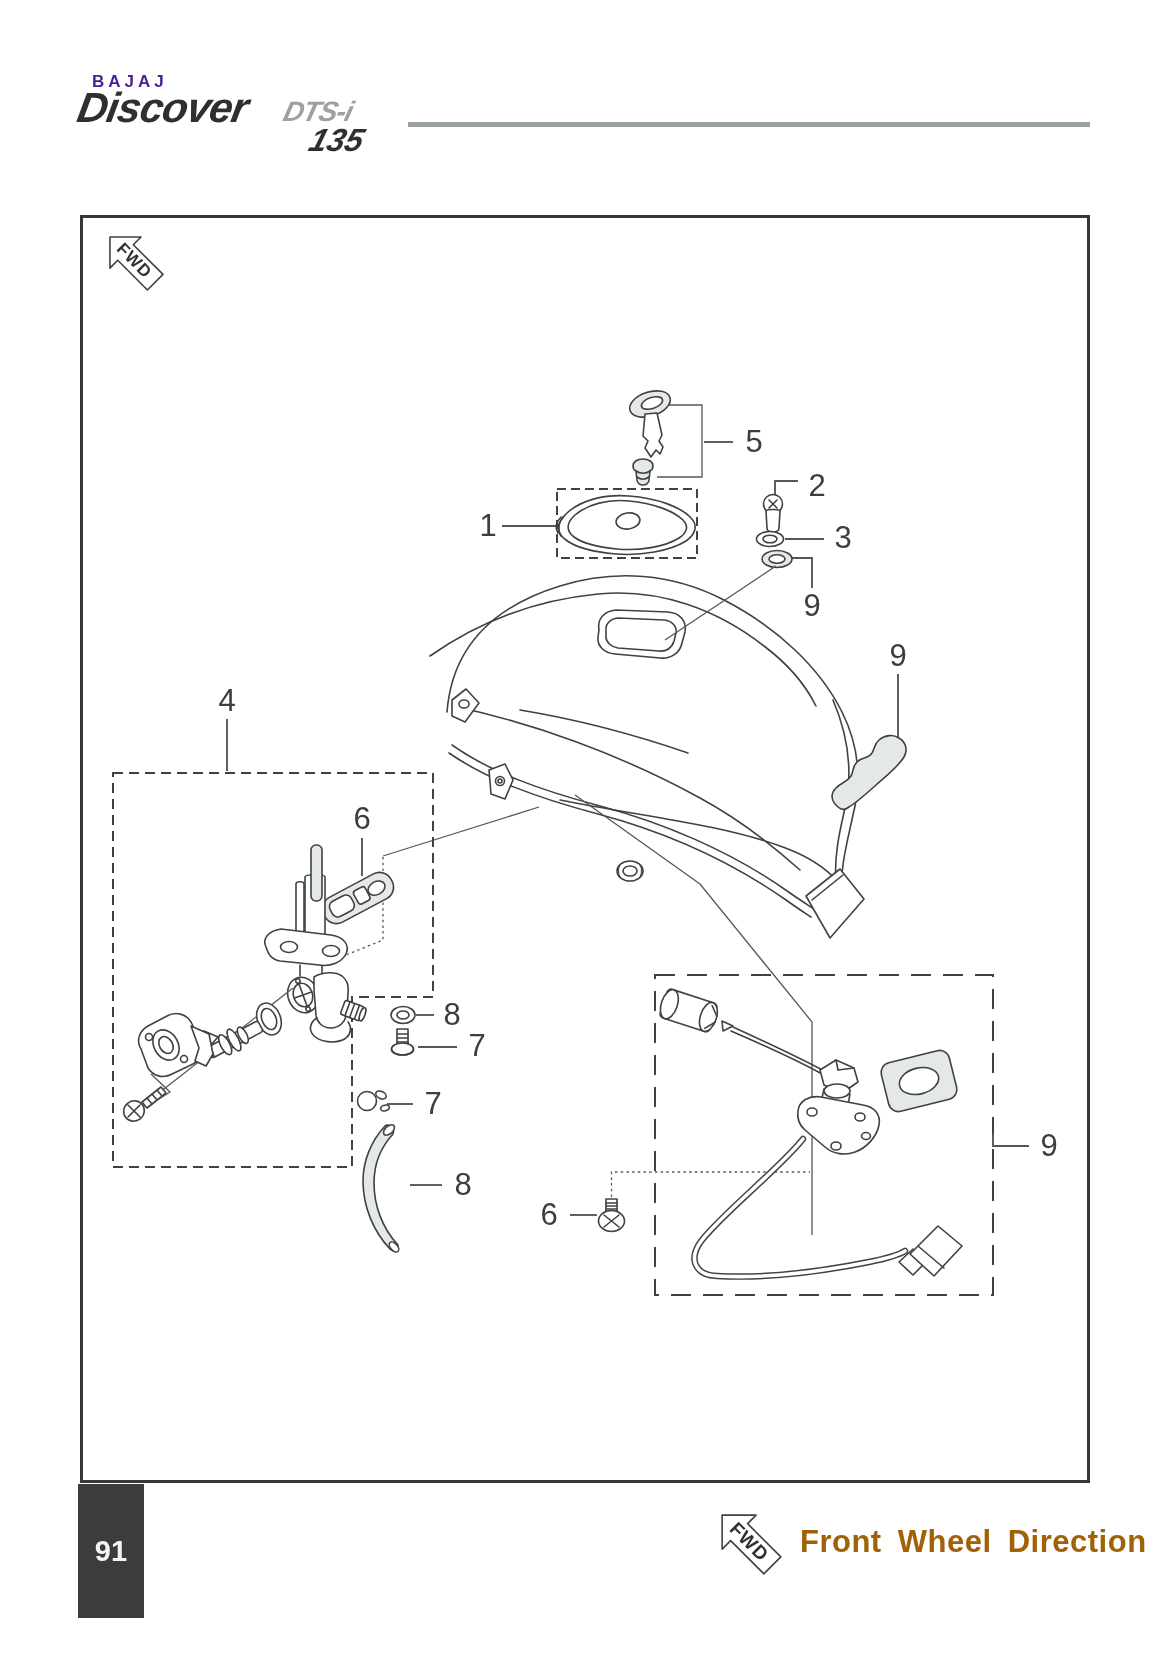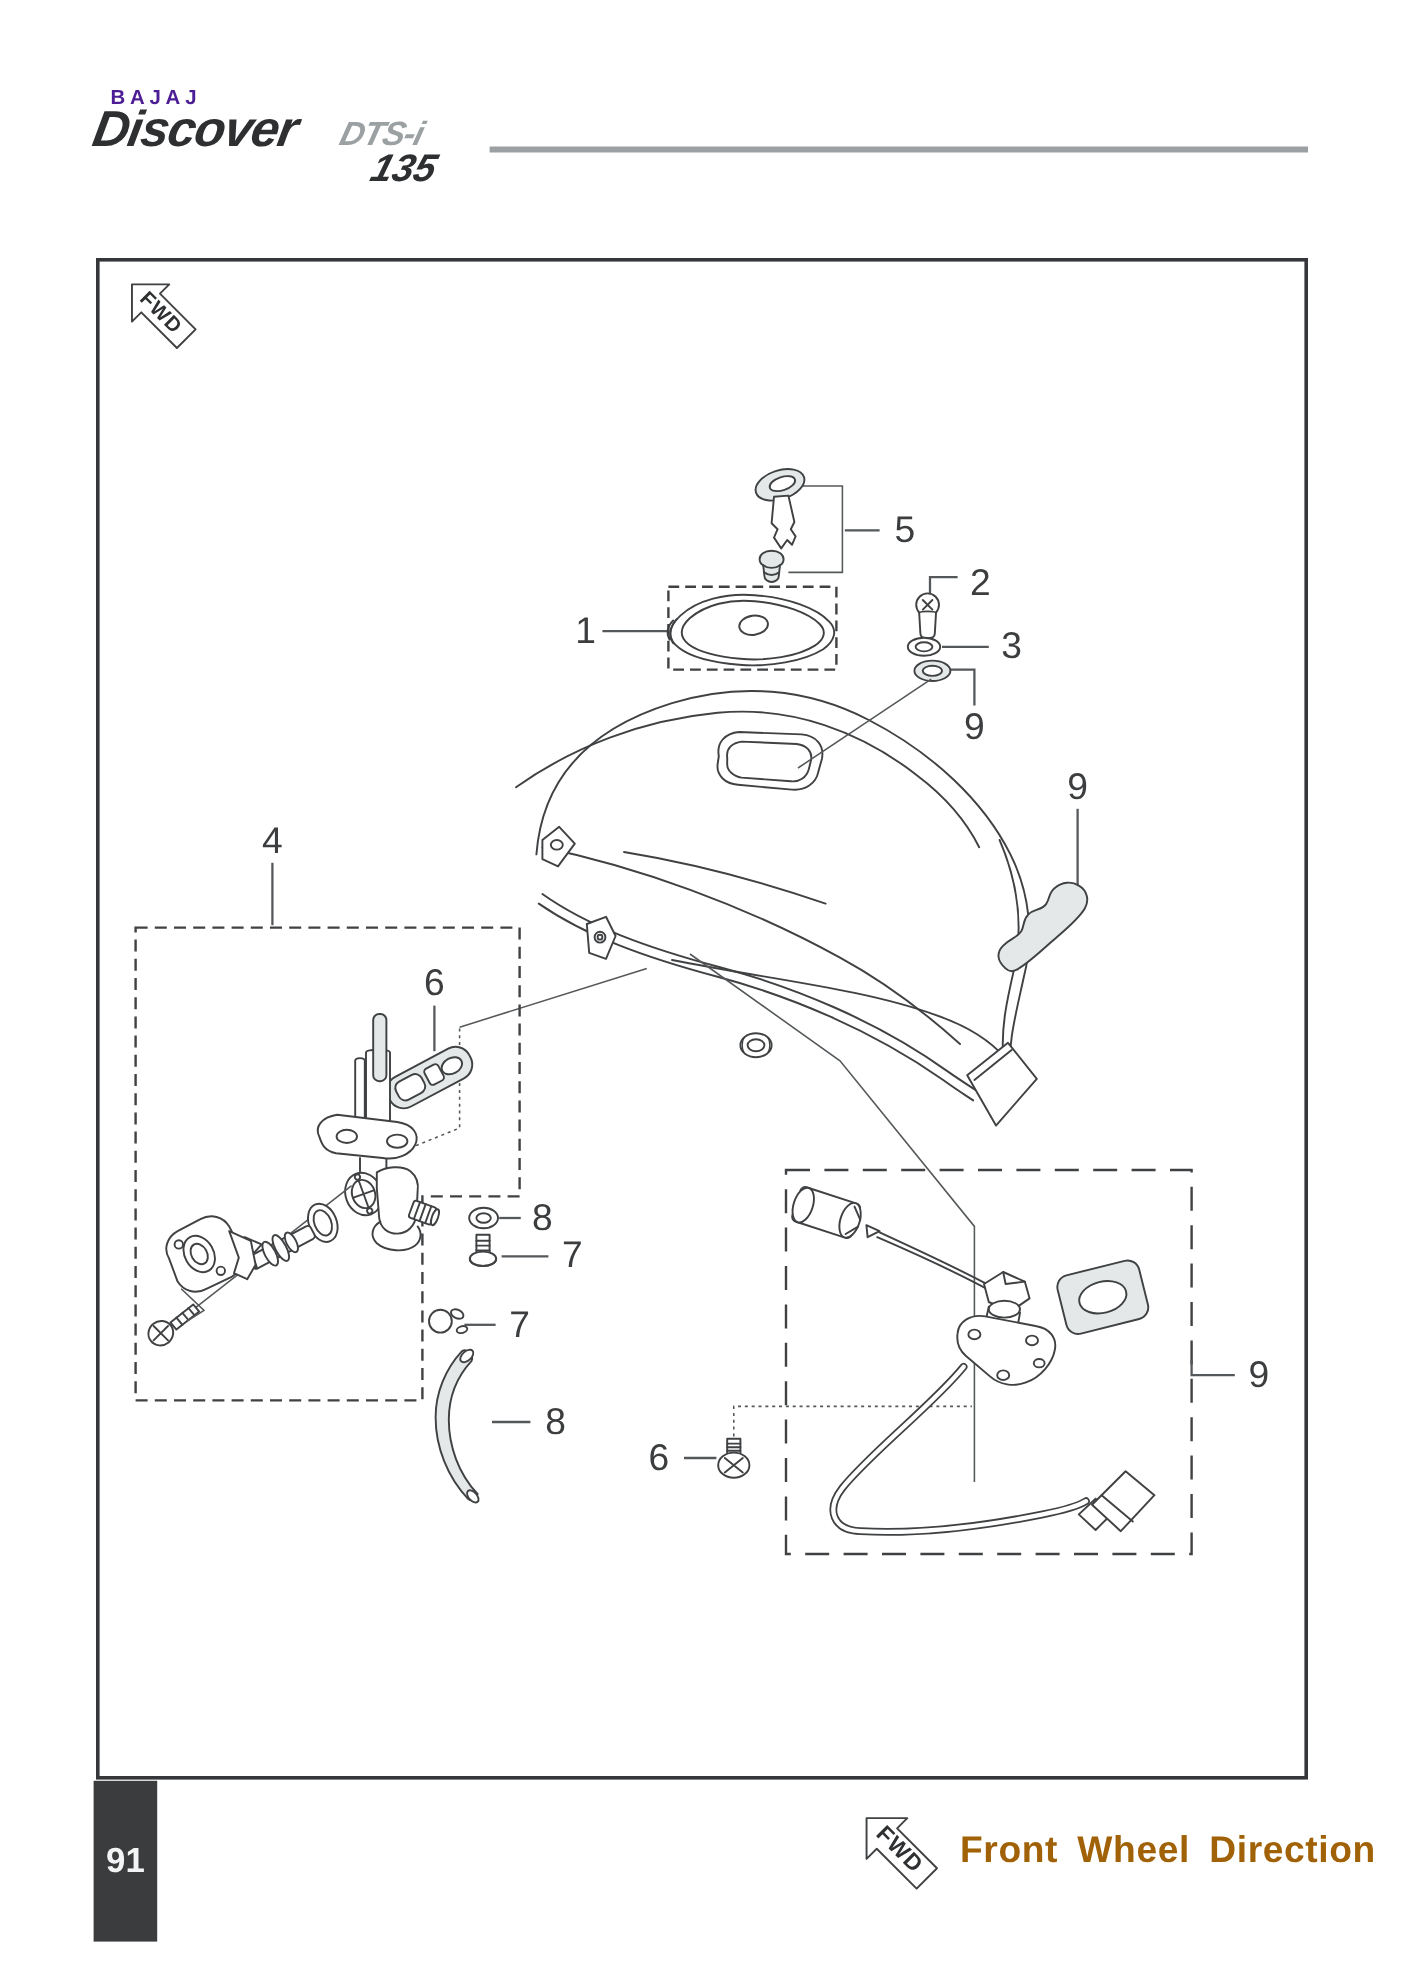--- a/index.html
+++ b/index.html
@@ -20,21 +20,21 @@
   .part-label{position:absolute;transform:translate(-50%,-50%);font-size:31px;color:#3b3d3f;}
 
   
   .fwd-text{position:absolute;transform:translate(-50%,-50%) rotate(45deg);
             font-weight:bold;color:#2e3032;letter-spacing:1px;}
   .fwd-top{font-size:17px;}
   .fwd-bottom{font-size:19px;}
 
   .footer-caption{left:800px;top:1524px;font-size:31px;font-weight:bold;color:#a16207;
                   letter-spacing:0.5px;word-spacing:7px;}
-  .page-number-box{left:78px;top:1484px;width:53px;height:134px;background:#3a3c3e;
+  .page-number-box{left:78px;top:1484px;width:66px;height:134px;background:#3a3c3e;
                    display:flex;align-items:center;justify-content:center;}
   .page-number{color:#f4f4f4;font-size:29px;font-weight:bold;}
 
   
   .ln{stroke:#3f4143;fill:none;stroke-width:1.6;stroke-linecap:round;stroke-linejoin:round;}
   .fw{fill:#ffffff;stroke:#3f4143;stroke-width:1.6;stroke-linecap:round;stroke-linejoin:round;}
   .fg{fill:#e4e8e8;stroke:#3f4143;stroke-width:1.6;stroke-linecap:round;stroke-linejoin:round;}
   .thin{stroke:#55585a;stroke-width:1.3;fill:none;}
   .lead{stroke:#55585a;stroke-width:1.9;fill:none;}
   .dot{stroke:#55585a;stroke-width:1.3;fill:none;stroke-dasharray:2.5 3.2;}

